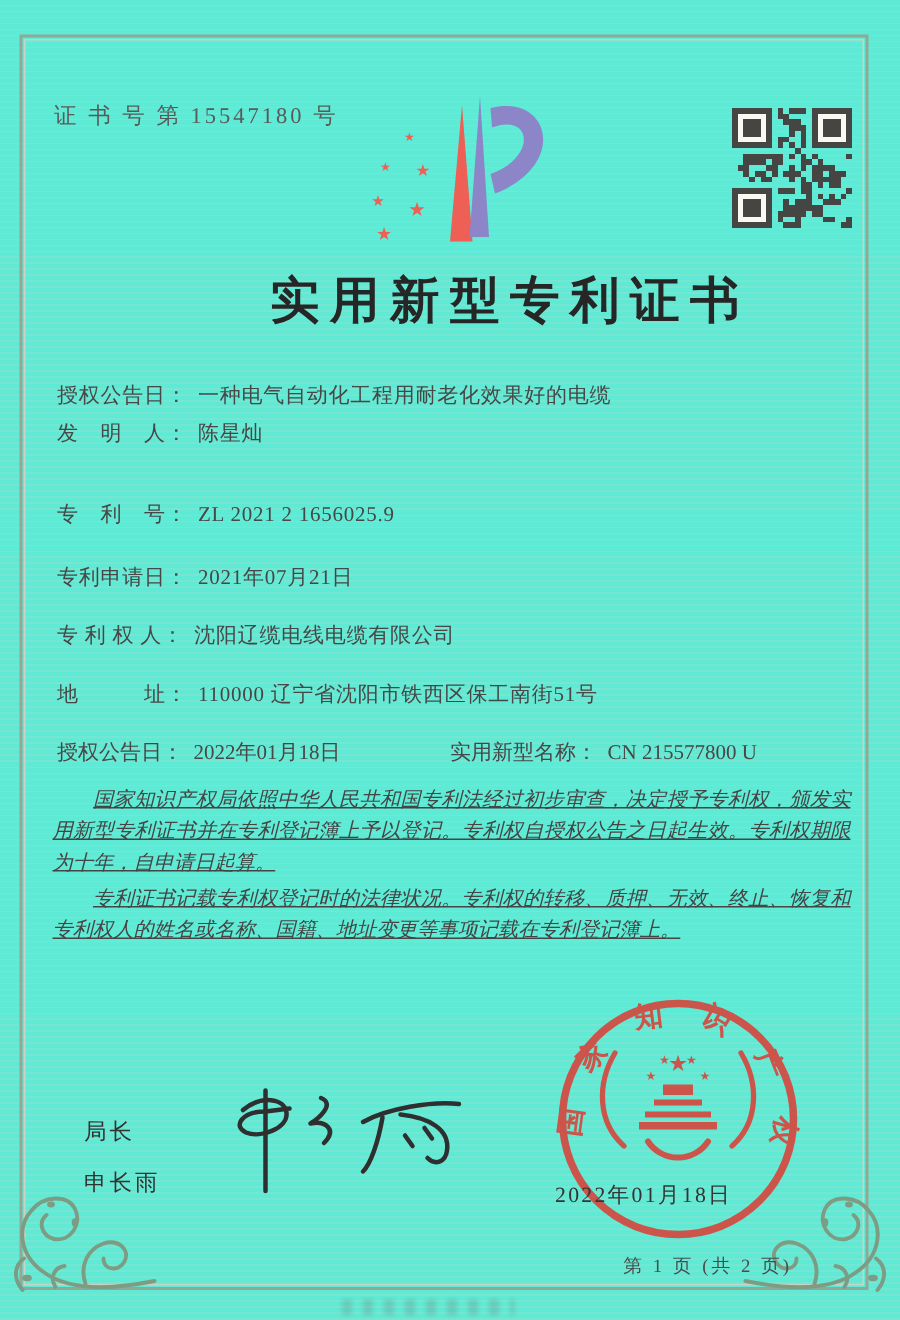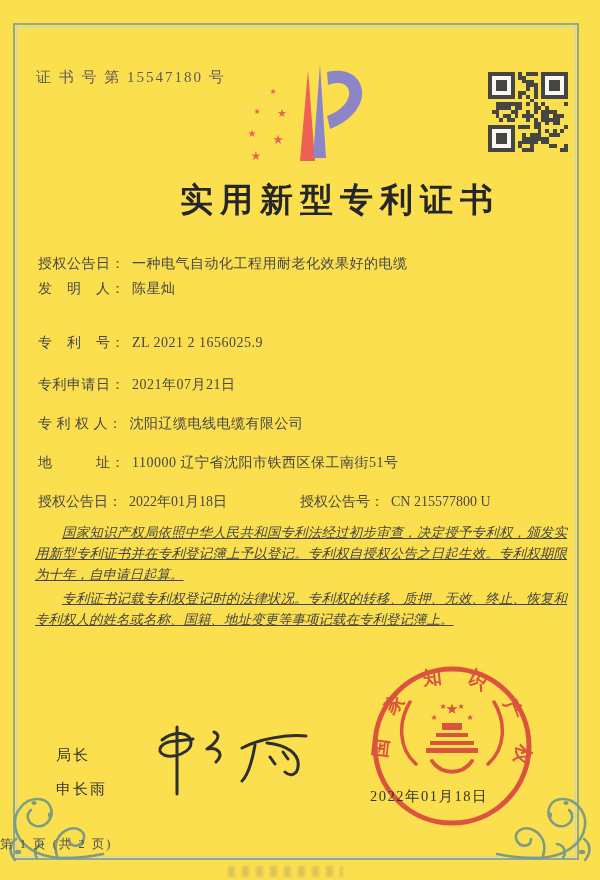--- a/index.html
+++ b/index.html
@@ -1,18 +1,18 @@
 <!DOCTYPE html>
 <html><head>
 <meta charset="utf-8">
 <style>
   html,body{margin:0;padding:0;background:#e9e7e0;}
   #page{
     position:relative;width:600px;height:880px;overflow:hidden;
-    background:#fde047;
+    background:#5eead4;
     font-family:"Liberation Serif","DejaVu Serif",serif;
     color:#3d3d3d;
   }
   #page::before{ 
     content:"";position:absolute;inset:0;pointer-events:none;
     background:repeating-linear-gradient(0deg, rgba(214,211,196,.22) 0 1px, transparent 1px 4px);
   }
   
   .frame{position:absolute;left:13px;top:23px;width:562px;height:833px;border:2px solid #91a896;}
   .frame-inner{position:absolute;inset:1px;border:1px solid #c6d4c7;}
@@ -38,21 +38,21 @@
   .paras{position:absolute;left:35px;top:522px;width:532px;font-size:13.5px;line-height:21px;
          color:#454545;text-align:justify;font-style:italic;text-decoration:underline;}
   .paras p{margin:0 0 3px 0;text-indent:2em;}
   
   .signoff{position:absolute;left:56px;top:738px;font-size:15px;letter-spacing:2px;color:#323232;line-height:34px;}
   .signature{position:absolute;left:146px;top:718px;width:180px;height:95px;}
   
   .seal{position:absolute;left:358px;top:662px;width:190px;height:172px;opacity:.9;}
   .seal-date{position:absolute;left:370px;top:787px;font-size:14.5px;letter-spacing:1.5px;color:#343434;z-index:5;}
   
-  .footer{position:absolute;left:0;top:836px;width:528px;text-align:left;font-size:12.5px;letter-spacing:2px;color:#4c4c4c;}
+  .footer{position:absolute;left:0;top:836px;width:528px;text-align:right;font-size:12.5px;letter-spacing:2px;color:#4c4c4c;}
   .smudge{position:absolute;left:228px;top:866px;width:115px;height:11px;opacity:.28;filter:blur(1.3px);
           background:repeating-linear-gradient(90deg, rgba(110,110,110,.8) 0 7px, transparent 7px 14px);}
 </style>
 </head>
 <body>
 
 <div id="page">
 
   <div class="frame">
     <div class="frame-inner"></div>
@@ -249,21 +249,21 @@
   <div class="field f4">
     <span>专 利 权 人：</span><span class="val">沈阳辽缆电线电缆有限公司</span>
   </div>
   <div class="field f5">
     <span>地　　　址：</span><span class="val">110000 辽宁省沈阳市铁西区保工南街51号</span>
   </div>
 
   <div class="grant">
     <span>授权公告日：</span><span class="val">2022年01月18日</span>
     <span class="right">
-      <span>授权公告号：</span><span class="val">CN 215577800 U</span>
+      <span>实用新型名称：</span><span class="val">CN 215577800 U</span>
     </span>
   </div>
 
   <div class="paras">
     <p>国家知识产权局依照中华人民共和国专利法经过初步审查，决定授予专利权，颁发实用新型专利证书并在专利登记簿上予以登记。专利权自授权公告之日起生效。专利权期限为十年，自申请日起算。</p>
     <p>专利证书记载专利权登记时的法律状况。专利权的转移、质押、无效、终止、恢复和专利权人的姓名或名称、国籍、地址变更等事项记载在专利登记簿上。</p>
   </div>
 
   <div class="signoff">
     <div>局长</div>

